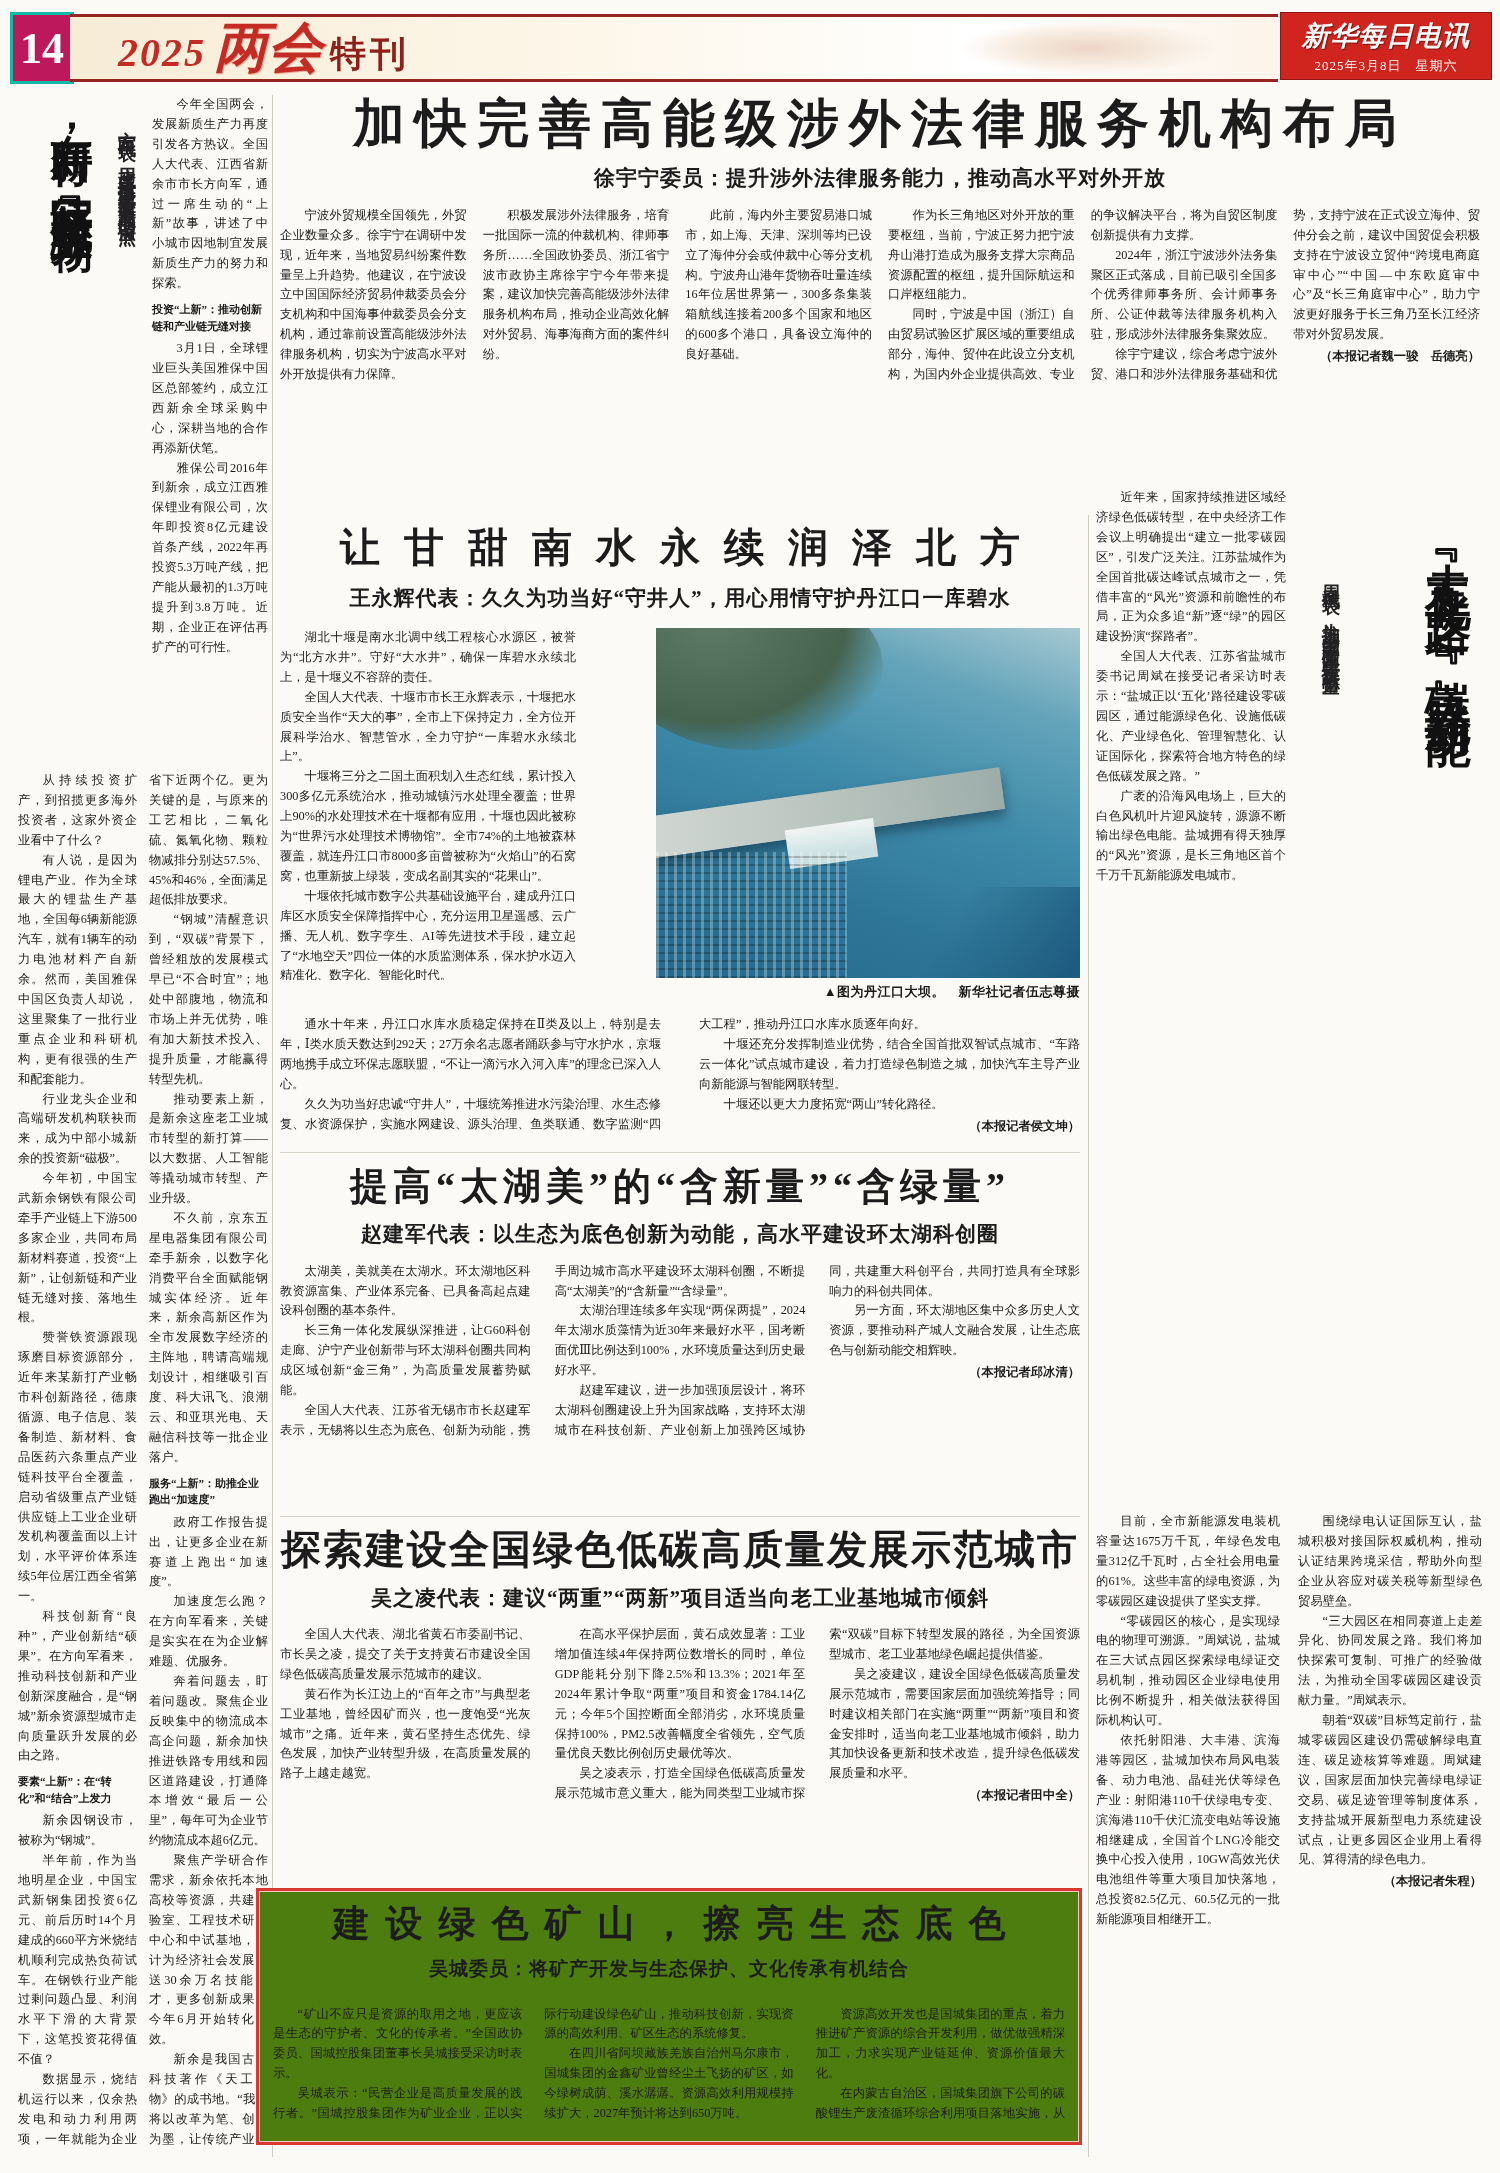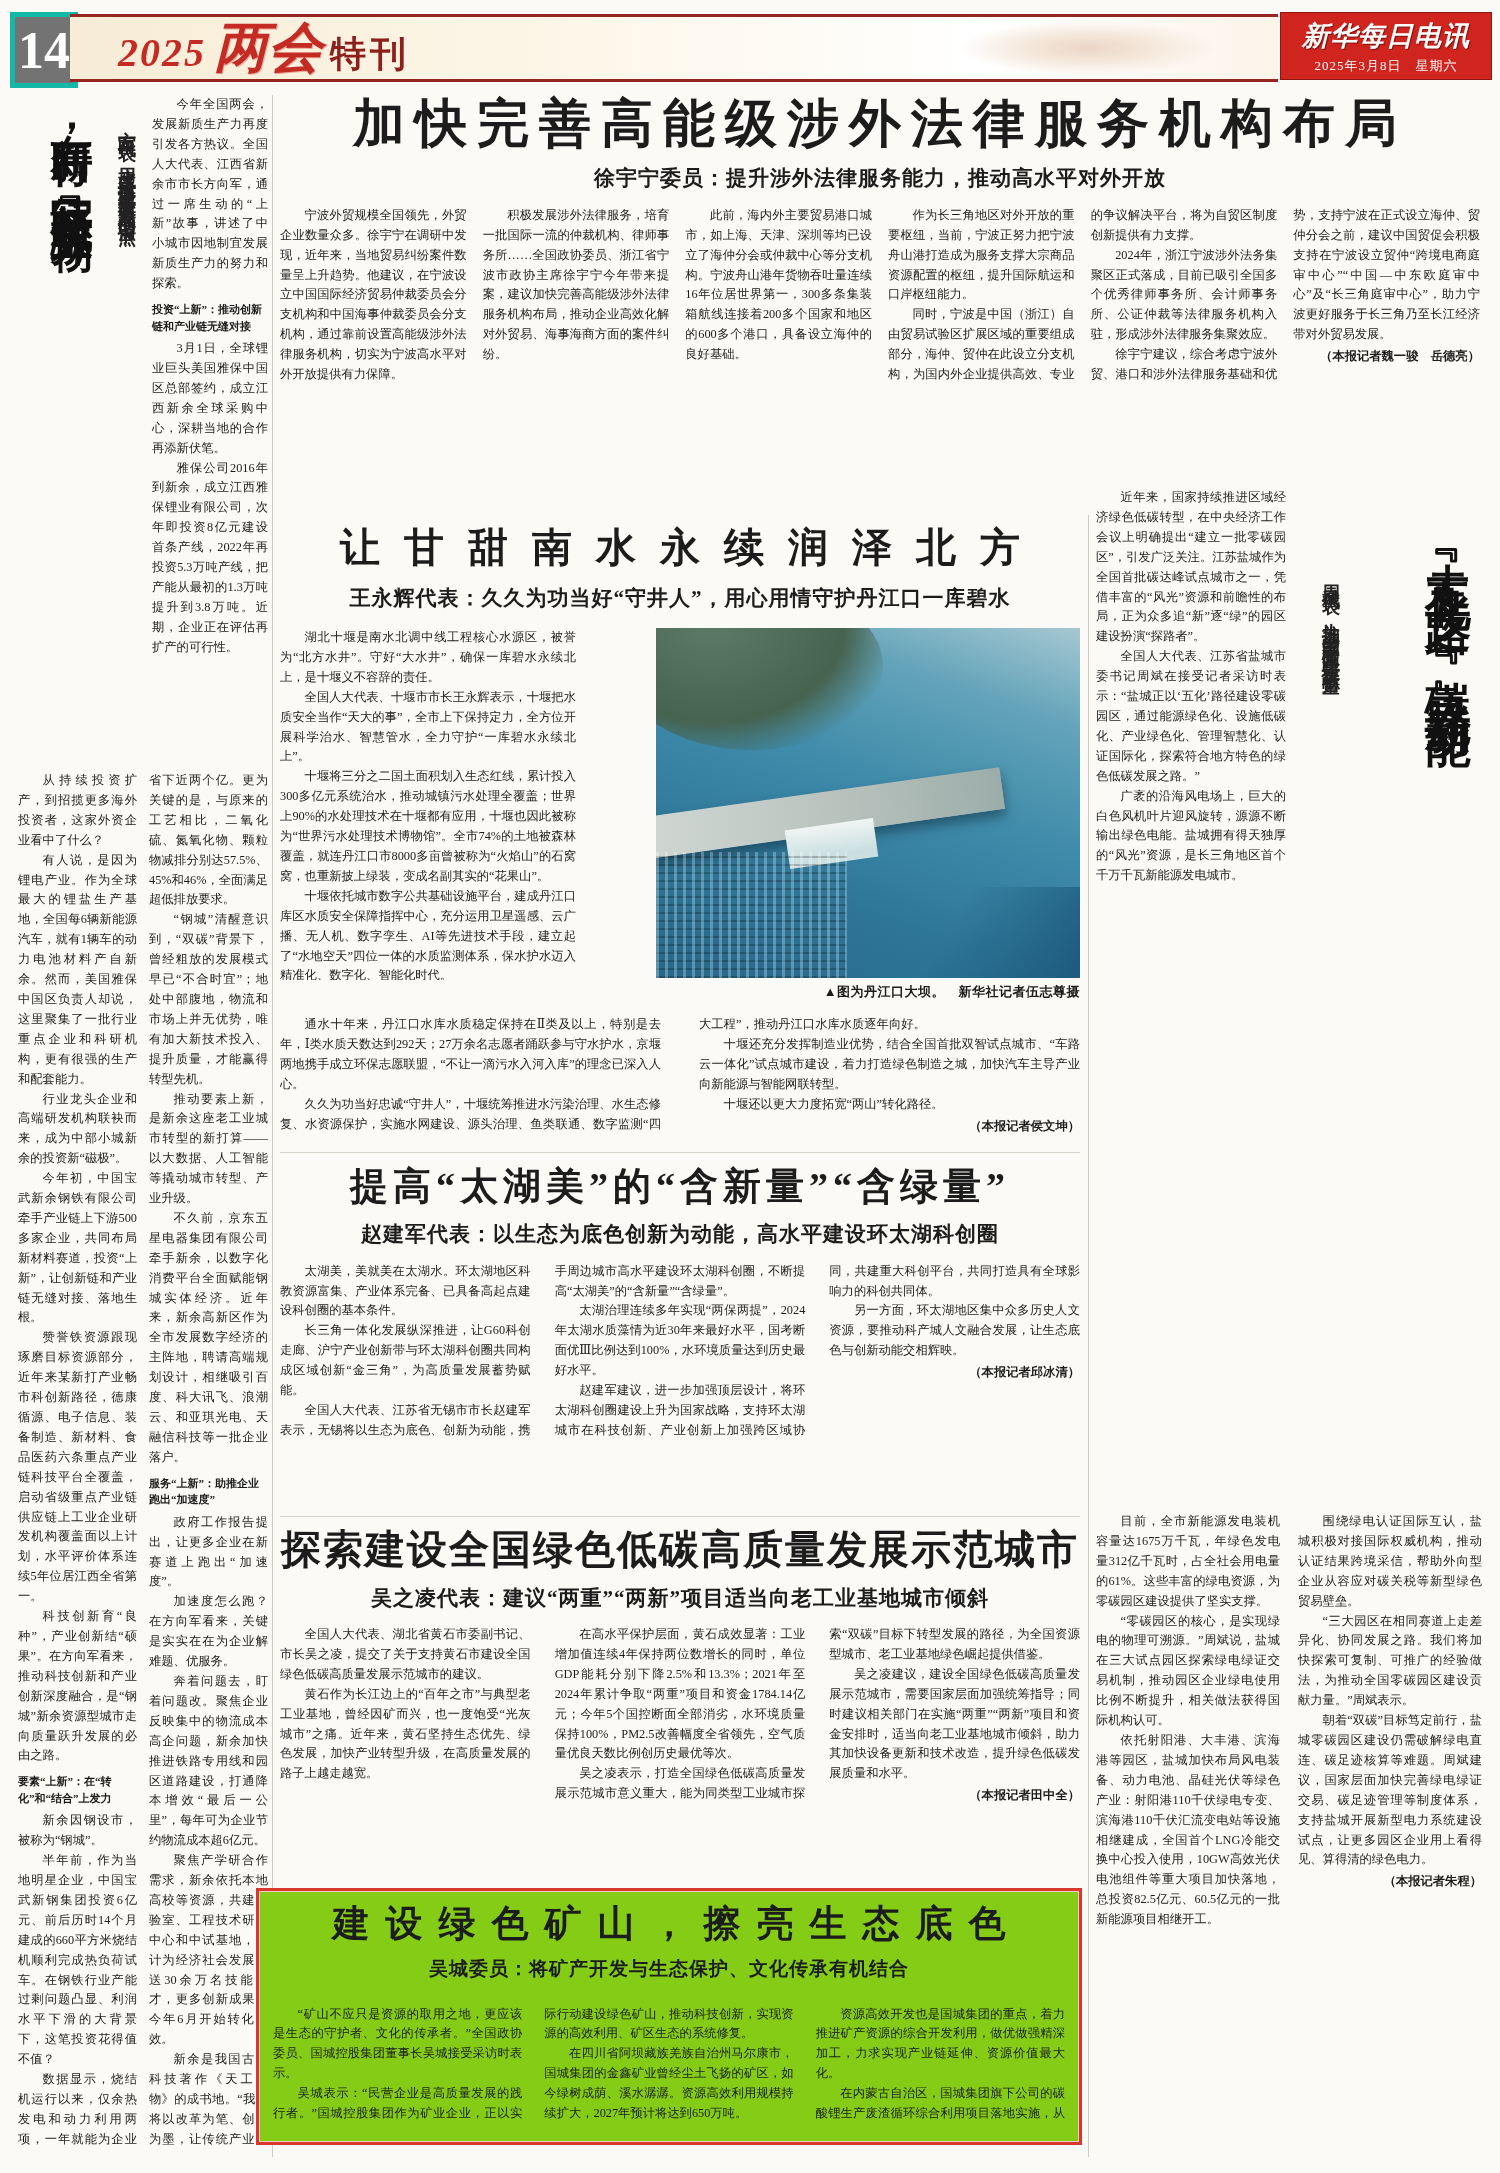--- a/index.html
+++ b/index.html
@@ -1,21 +1,21 @@
 <!DOCTYPE html>
 <html><head>
 <meta charset="utf-8">
 <style>
   html,body{margin:0;padding:0;background:#e8e6e0;}
   .page{position:relative;width:1500px;height:2173px;background:#fbfaf6;margin:0 auto;
         font-family:"Liberation Serif","DejaVu Serif",serif;color:#1c1c1c;overflow:hidden;}
   
   .topbar{position:absolute;left:10px;top:12px;width:1482px;height:66px;}
-  .pagenum{position:absolute;left:0;top:0;width:58px;height:66px;background:#737373;border:5px solid #14b8a6;
-           color:#fff;font-size:52px;font-weight:900;display:flex;align-items:center;justify-content:center;}
+  .pagenum{position:absolute;left:0;top:0;width:58px;height:66px;background:#be185d;border:3px solid #14b8a6;
+           color:#fff;font-size:44px;font-weight:900;display:flex;align-items:center;justify-content:center;}
   .banner{position:absolute;left:60px;top:2px;width:1208px;height:62px;
           background:linear-gradient(90deg,#f7ecd6 0%,#fdf6e8 40%,#ffffff 75%,#fdf4ea 100%);
           border-top:3px solid #96251f;border-bottom:3px solid #96251f;display:flex;align-items:center;}
   .banner .ripple{position:absolute;right:60px;top:4px;width:260px;height:54px;border-radius:50%;
           background:radial-gradient(ellipse at center,#e7cdb9 0%,#f2e3d4 35%,transparent 70%);opacity:.8;}
   .banner-txt{margin-left:48px;display:flex;align-items:baseline;white-space:nowrap;}
   .b-year{color:#c42b23;font-size:40px;font-weight:900;font-style:italic;letter-spacing:2px;}
   .b-brand{color:#c42b23;font-size:54px;font-weight:900;margin:0 8px;font-style:italic;
            text-shadow:1px 1px 0 #e9a89a;}
   .b-suffix{color:#8e1f1a;font-size:36px;font-weight:900;letter-spacing:4px;}
@@ -68,21 +68,21 @@
   .b-bottom{margin-top:14px;height:142px;column-count:2;column-gap:38px;overflow:hidden;}
   
   .artC{position:absolute;left:280px;top:1162px;width:800px;}
   .artC h2{margin:2px 0 10px;font-size:38px;font-weight:900;text-align:center;letter-spacing:5px;line-height:1.2;}
   .artC .body{margin-top:14px;height:242px;column-count:3;column-gap:24px;overflow:hidden;}
   .artD{position:absolute;left:280px;top:1524px;width:800px;}
   .artD h2{margin:2px 0 10px;font-size:40px;font-weight:900;text-align:center;letter-spacing:2px;line-height:1.2;}
   .artD .body{margin-top:13px;height:226px;column-count:3;column-gap:24px;overflow:hidden;}
   
   .artE{position:absolute;left:256px;top:1888px;width:826px;height:257px;border:3px solid #d93830;
-        box-shadow:inset 0 0 0 1px #f6c9c4;background:#84cc16;padding:8px 14px;box-sizing:border-box;}
+        box-shadow:inset 0 0 0 1px #f6c9c4;background:#4d7c0f;padding:8px 14px;box-sizing:border-box;}
   .artE h2{margin:4px 0 10px;font-size:37px;font-weight:900;text-align:center;letter-spacing:16px;text-indent:16px;line-height:1.15;}
   .artE .subline{font-size:19px;}
   .artE .body{margin-top:23px;height:152px;column-count:3;column-gap:22px;overflow:hidden;}
   
   .artF{position:absolute;left:1096px;top:488px;width:386px;}
   .f-top{display:flex;height:1012px;}
   .f-col{width:190px;padding-right:10px;overflow:hidden;}
   .f-vsub{writing-mode:vertical-rl;font-size:18px;font-weight:900;letter-spacing:4px;line-height:1.3;
           width:46px;padding-top:82px;color:#222;}
   .f-vhead{writing-mode:vertical-rl;font-size:46px;font-weight:900;letter-spacing:8px;line-height:1.05;

